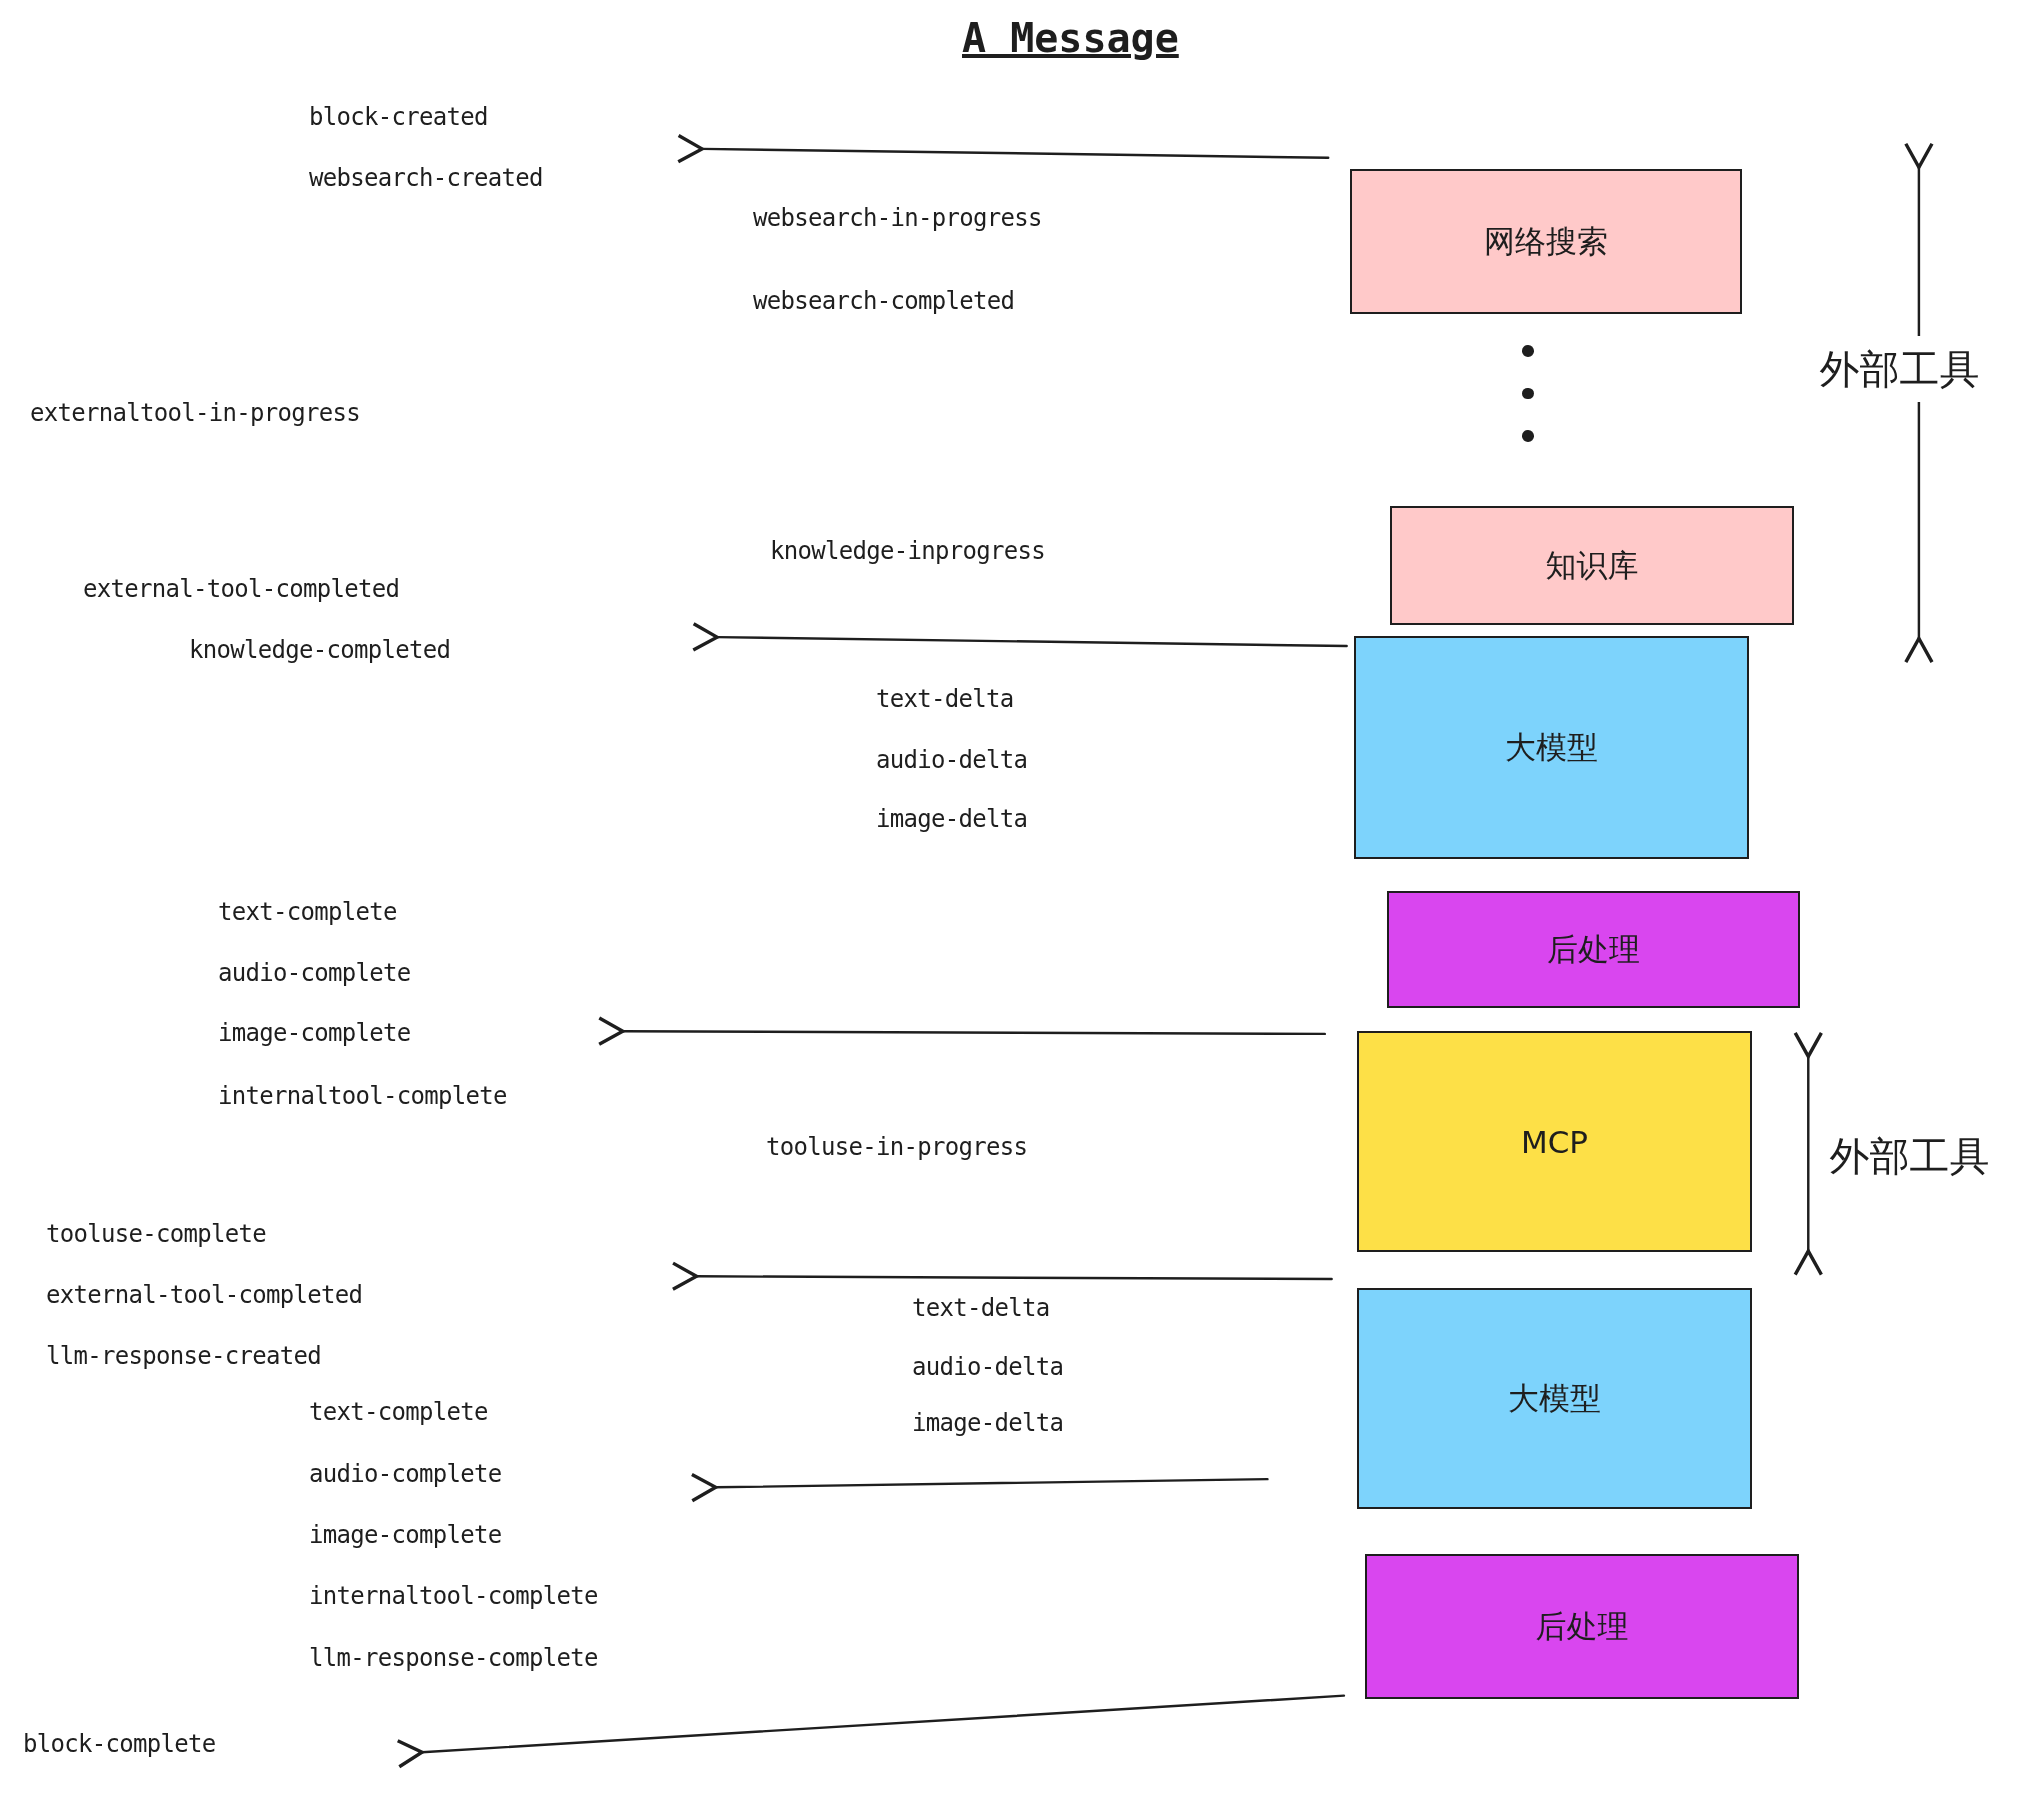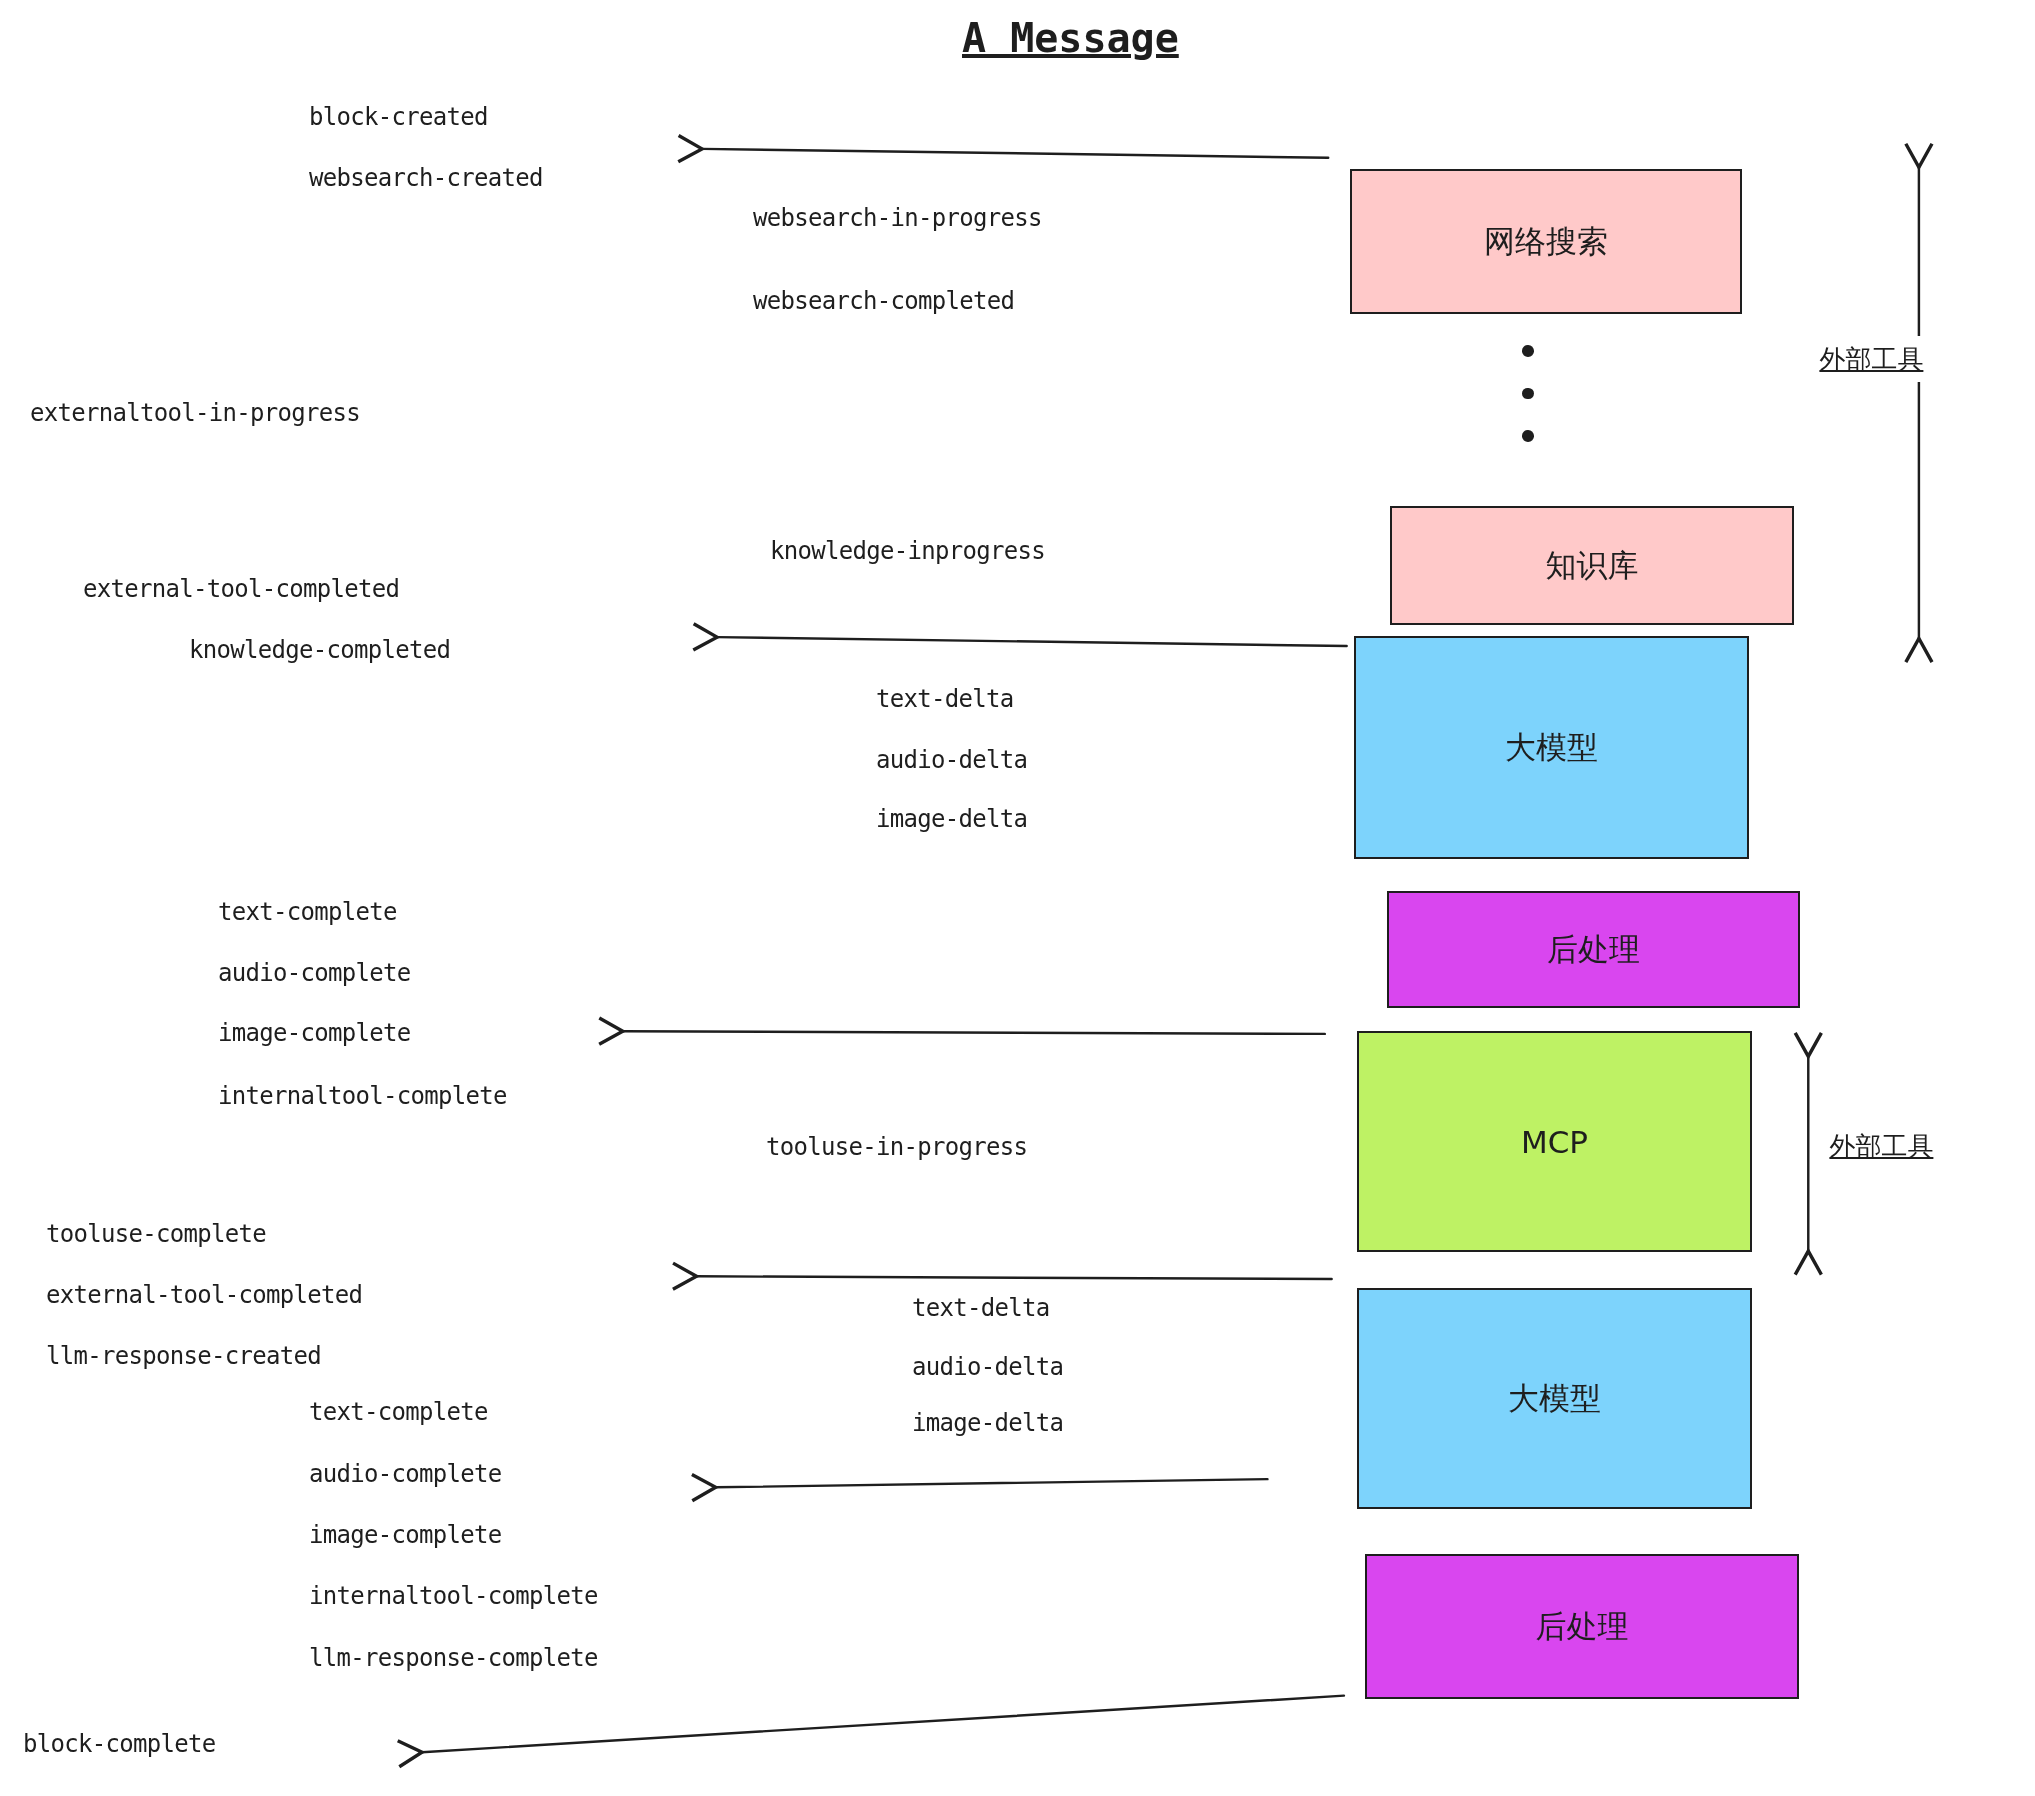--- a/index.html
+++ b/index.html
@@ -34,30 +34,29 @@
     border: 2.7px solid #1e1e1e;
     display: flex;
     align-items: center;
     justify-content: center;
     font-family: "DejaVu Sans", "Liberation Sans", sans-serif;
     font-size: 31px;
     white-space: nowrap;
   }
   .pink   { background: #ffc9c9; }
   .green  { background: #7dd3fc; }
-  .yellow { background: #bef264; }
+  .yellow { background: #fde047; }
   .white  { background: #d946ef; margin-left: 20px; }
   .side-label {
     position: absolute;
     font-family: "DejaVu Sans", "Liberation Sans", sans-serif;
-    font-size: 26px;
+    font-size: 40px;
     background: #ffffff;
     padding: 5.5px 1.4px;
     white-space: nowrap;
-    text-decoration: underline;
   }
   .dots {
     position: absolute;
     left: 1522px;
     top: 345px;
     display: flex;
     flex-direction: column;
     gap: 31px;
   }
   .dots i {

